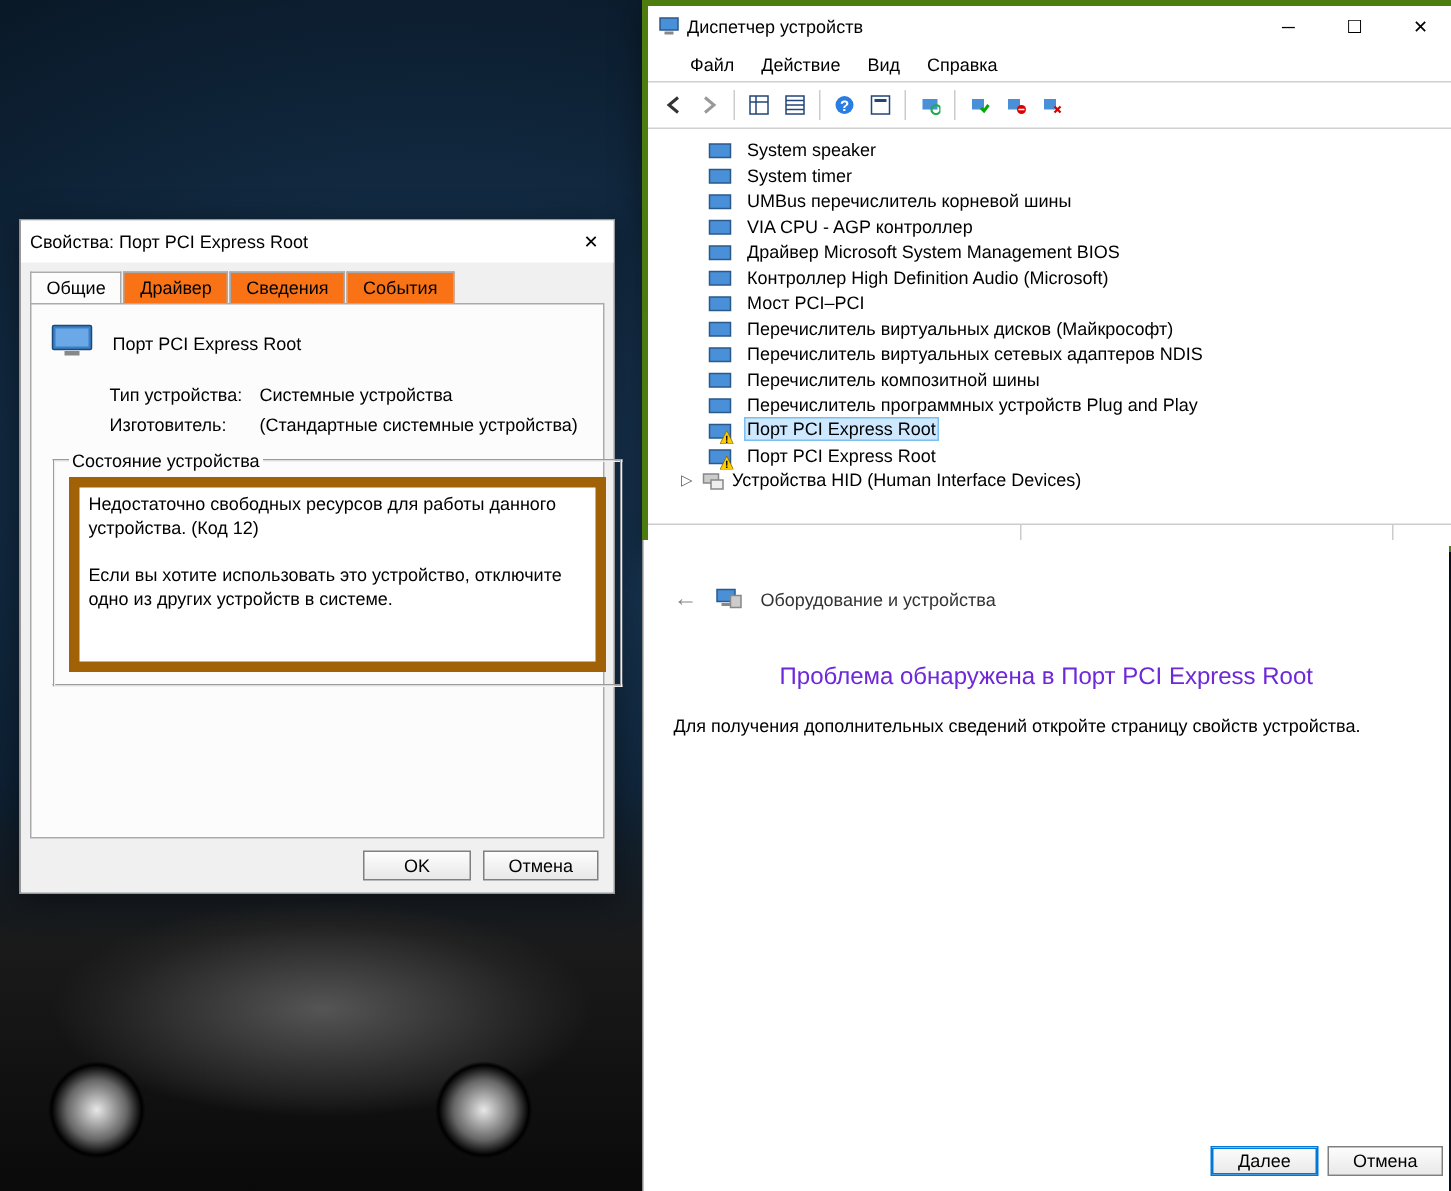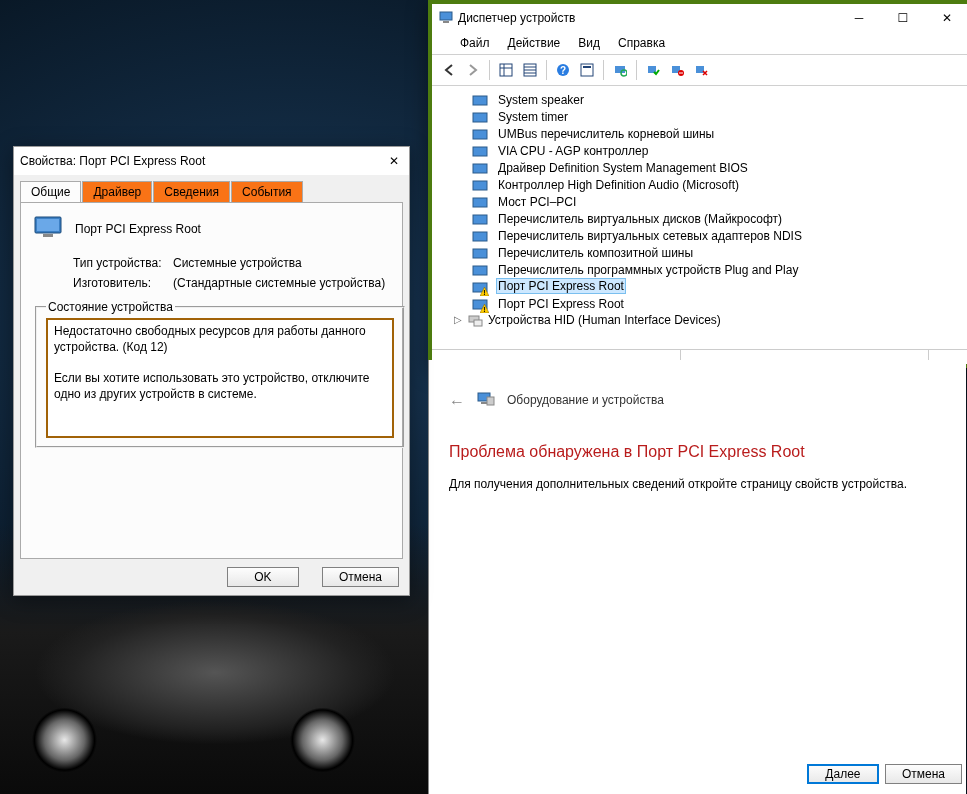--- a/index.html
+++ b/index.html
@@ -106,33 +106,33 @@
   margin-left: 40px;
   font-size: 12px;
 }
 .prop-row { display: flex; margin-bottom: 6px; }
 .prop-row .k { width: 100px; }
 .status-frame {
   margin-top: 10px;
 }
 .status-frame legend { font-size: 12px; }
 .status-box {
-  border: 2px solid #a16207;
+  border: 7px solid #a16207;
   background: #fff;
   height: 108px;
   width: 332px;
   padding: 4px 6px;
   font-size: 12px;
   line-height: 1.3;
   overflow-y: auto;
 }
 .dlg-buttons {
   display: flex;
   justify-content: flex-end;
-  gap: 23px;
+  gap: 8px;
   padding: 8px 10px;
 }
 button.wbtn {
   font-family: inherit;
   font-size: 12px;
   padding: 2px 16px;
   min-width: 72px;
   border: 1px solid #808080;
   background: linear-gradient(#fdfdfd,#e8e8e8);
 }
@@ -203,24 +203,25 @@
   background: #fff;
   border-left: 1px solid #888;
   padding: 30px 20px 0 20px;
   box-sizing: border-box;
 }
 #troubleshoot .backrow {
   display:flex; align-items:center; gap:12px;
   font-size:12px; color:#333;
 }
 #troubleshoot h2 {
-  color: #b91c1c;
+  color: #6d28d9;
   font-weight: 400;
   font-size: 16px;
   margin: 34px 0 16px 0;
+  text-align: center;
 }
 #troubleshoot .msg { font-size:12px; margin-bottom:24px;}
 #troubleshoot .footer {
   position: absolute;
   bottom: 10px; right: 0;
   display:flex; gap:6px;
   padding-right:4px;
   align-items:flex-end;
 }
 </style>
@@ -341,21 +342,21 @@
     <div class="node">
         <svg class="dev-icon">
           <rect x="1" y="1" width="14" height="9" fill="#4a90d9" stroke="#2a5a8a"></rect>
         </svg>
         <span class="lbl">VIA CPU - AGP контроллер</span>
       </div>
     <div class="node">
         <svg class="dev-icon">
           <rect x="1" y="1" width="14" height="9" fill="#4a90d9" stroke="#2a5a8a"></rect>
         </svg>
-        <span class="lbl">Драйвер Definition System Management BIOS</span>
+        <span class="lbl">Драйвер Microsoft System Management BIOS</span>
       </div>
     <div class="node">
         <svg class="dev-icon">
           <rect x="1" y="1" width="14" height="9" fill="#4a90d9" stroke="#2a5a8a"></rect>
         </svg>
         <span class="lbl">Контроллер High Definition Audio (Microsoft)</span>
       </div>
     <div class="node">
         <svg class="dev-icon">
           <rect x="1" y="1" width="14" height="9" fill="#4a90d9" stroke="#2a5a8a"></rect>

